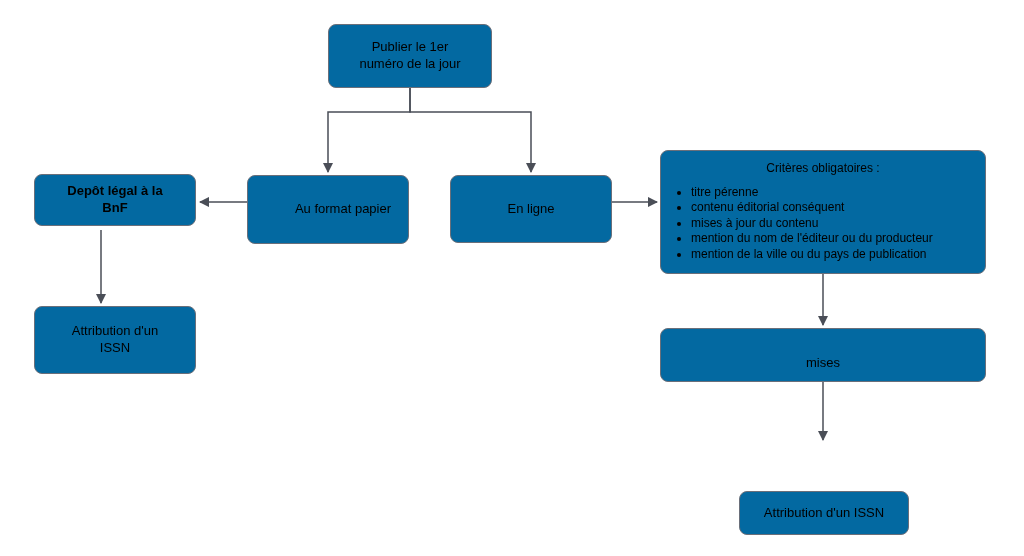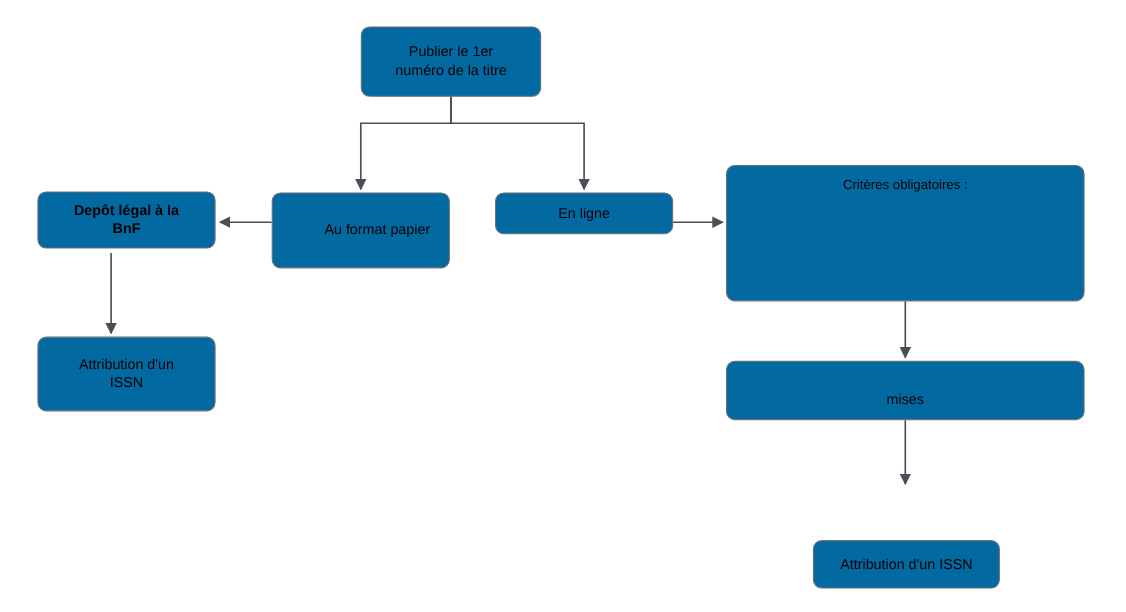--- a/index.html
+++ b/index.html
@@ -55,48 +55,55 @@
     height: 556px;
     pointer-events: none;
   }
 </style>
 </head>
 <body>
 
 <div class="node" style="left:328px; top:24px; width:164px; height:64px;">
   <span>
     <span>Publier le 1er</span><br>
-    <span>numéro de la titre</span>
+    <span>numéro de la jour</span>
   </span>
 </div>
 
 <div class="node" style="left:247px; top:175px; width:162px; height:69px;padding-left:40px;">
   <span>Au format papier</span>
 </div>
 
-<div class="node" style="left:450px; top:175px; width:162px; height:38px;">
+<div class="node" style="left:450px; top:175px; width:162px; height:68px;">
   <span>En ligne</span>
 </div>
 
 <div class="node" style="left:34px; top:174px; width:162px; height:52px;font-weight:bold;">
   <span>
     <span>Depôt légal à la</span><br>
     <span>BnF</span>
   </span>
 </div>
 
 <div class="node" style="left:34px; top:306px; width:162px; height:68px;">
   <span>
     <span>Attribution d'un</span><br>
     <span>ISSN</span>
   </span>
 </div>
 
 <div class="node node-list" style="left:660px; top:150px; width:326px; height:124px;">
   <div class="heading">Critères obligatoires :</div>
+  <ul>
+    <li>titre pérenne</li>
+    <li>contenu éditorial conséquent</li>
+    <li>mises à jour du contenu</li>
+    <li>mention du nom de l'éditeur ou du producteur</li>
+    <li>mention de la ville ou du pays de publication</li>
+  </ul>
 </div>
 
 <div class="node" style="left:660px; top:328px; width:326px; height:54px;">
   <span>
     <br>
     <span>mises</span>
   </span>
 </div>
 
 <div class="node" style="left:739px; top:443px; width:170px; height:44px;margin-top:48px;">

